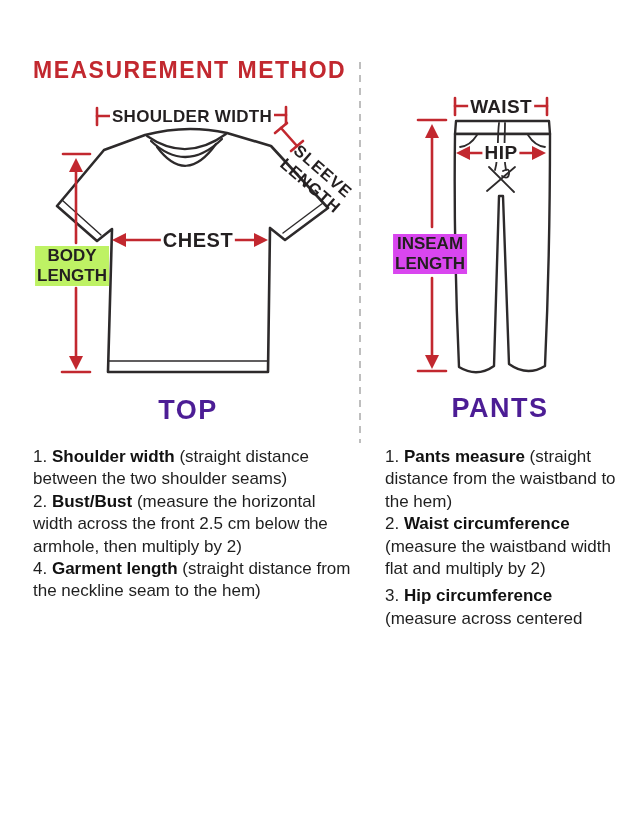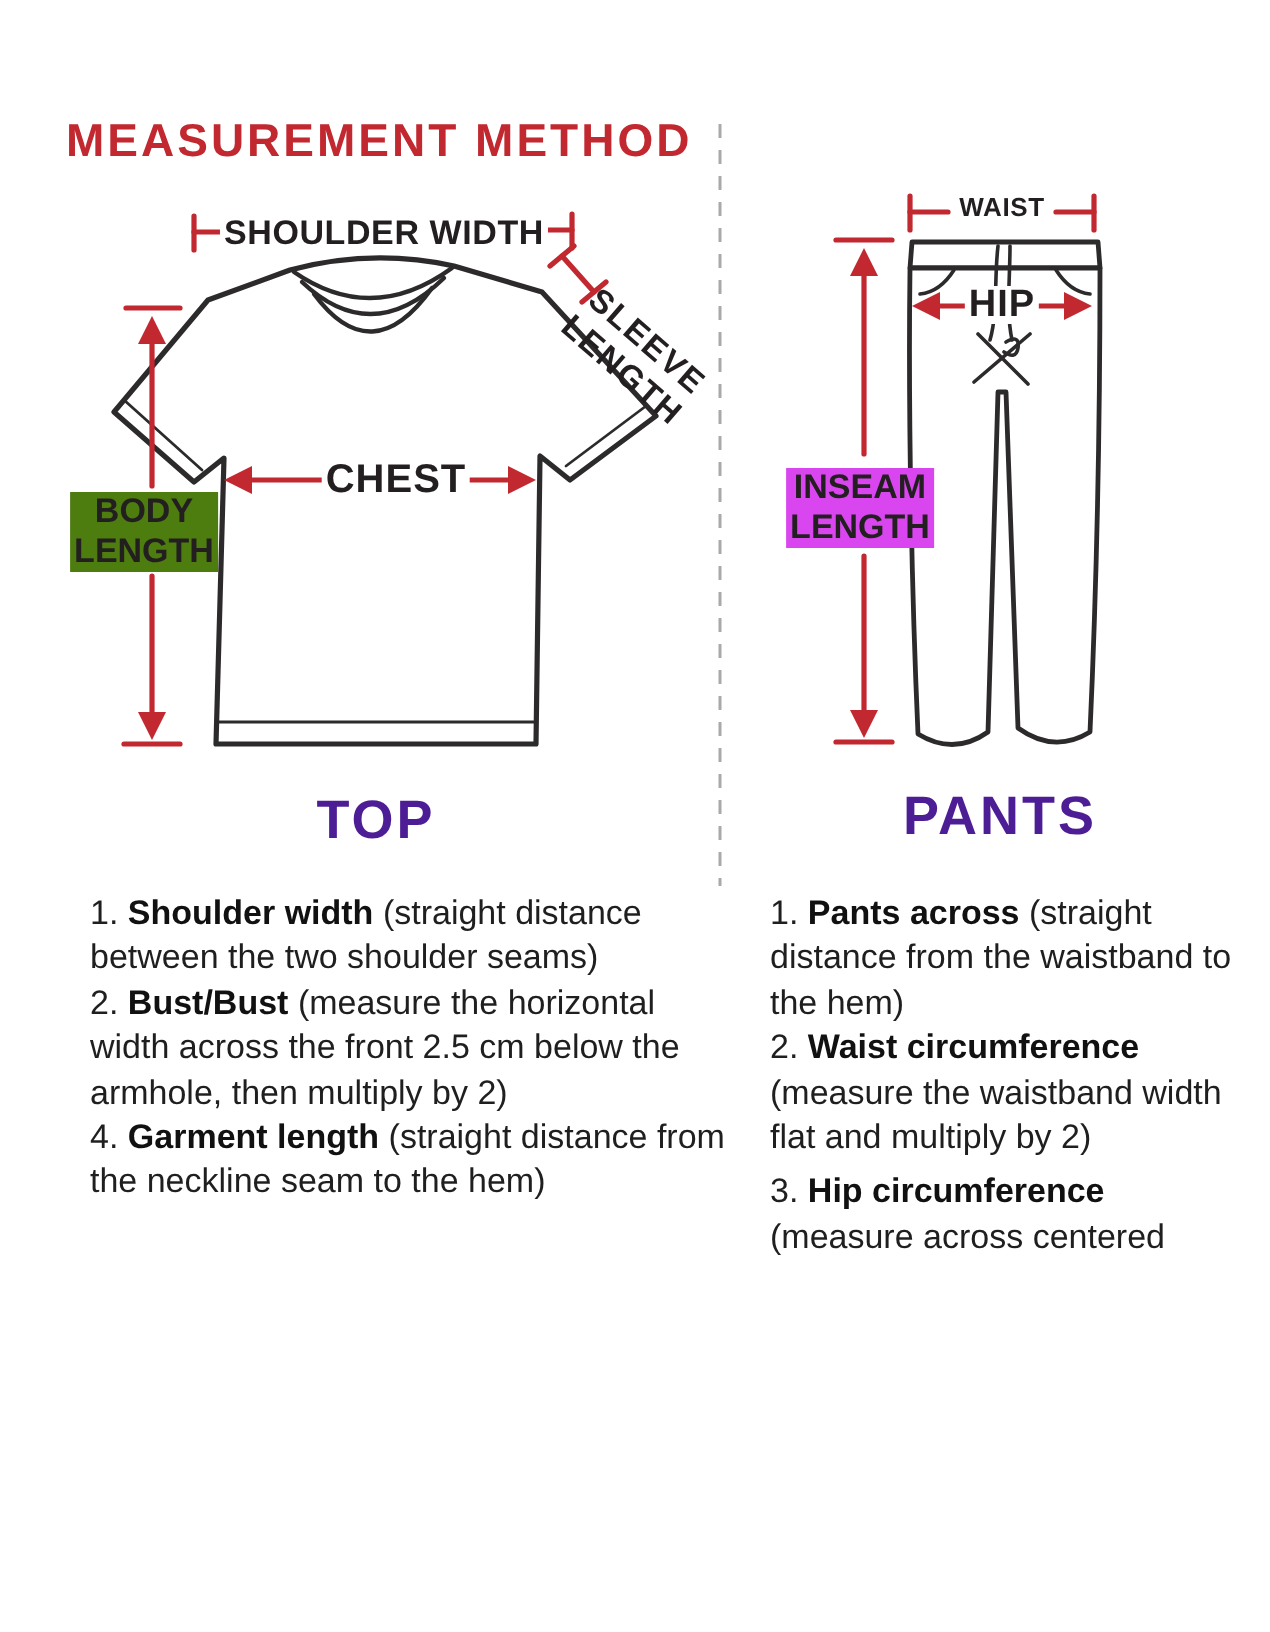--- a/index.html
+++ b/index.html
@@ -5,33 +5,33 @@
   html,body{margin:0;padding:0;background:#ffffff;}
   body{width:635px;height:816px;font-family:"Liberation Sans",sans-serif;}
   .page{position:relative;width:635px;height:628px;background:#fff;overflow:hidden;}
   .title{position:absolute;left:33px;top:57px;font-size:23px;font-weight:bold;
          letter-spacing:1.5px;color:#c2282f;white-space:nowrap;}
   svg.diagram{position:absolute;left:0;top:0;}
   .diag-label{position:absolute;font-weight:bold;color:#231f20;white-space:nowrap;
               transform:translateX(-50%);background:#fff;padding:0 2px;line-height:1;}
   .lbl-shoulder{left:192px;top:108px;font-size:17px;letter-spacing:.3px;}
   .lbl-chest{left:198px;top:230px;font-size:20px;letter-spacing:.5px;}
-  .lbl-body{left:72px;top:246px;font-size:17px;line-height:20px;text-align:center;background:#4d7c0f;}
-  .lbl-waist{left:501px;top:97px;font-size:13px;letter-spacing:.3px;}
+  .lbl-body{left:72px;top:246px;font-size:17px;line-height:20px;text-align:center;background:#bef264;}
+  .lbl-waist{left:501px;top:97px;font-size:19px;letter-spacing:.3px;}
   .lbl-hip{left:501px;top:143px;font-size:19px;letter-spacing:.5px;}
   .lbl-inseam{left:430px;top:234px;font-size:17px;line-height:20px;text-align:center;background:#d946ef;}
   .lbl-sleeve{position:absolute;left:299px;top:138px;font-weight:bold;color:#231f20;
               font-size:16.5px;line-height:19px;letter-spacing:1px;text-align:center;width:80px;
               transform:rotate(41deg);transform-origin:left top;}
   .caption{position:absolute;transform:translateX(-50%);font-size:27px;font-weight:bold;
            color:#4c1d95;letter-spacing:1.5px;white-space:nowrap;}
   .cap-top{left:188px;top:395px;}
   .cap-pants{left:500px;top:393px;}
   .col{position:absolute;top:446px;font-size:17px;line-height:22.4px;color:#1f1f1f;}
-  .col-left{left:33px;width:324px;margin-left:12px;}
+  .col-left{left:33px;width:324px;}
   .col-right{left:385px;width:242px;}
   .item{margin:0;}
   .item b{color:#111;}
   .col-left .item:nth-child(4){margin-top:5px;}
   .col-right .item:nth-child(3){margin-top:5px;}
 </style>
 </head>
 <body>
 
 <div class="page">
@@ -168,21 +168,21 @@
     <p class="item">
       <span>4.</span>
       <b>Garment length</b>
       <span>(straight distance from the neckline seam to the hem)</span>
     </p>
   </div>
 
   <div class="col col-right">
     <p class="item">
       <span>1.</span>
-      <b>Pants across</b>
+      <b>Pants measure</b>
       <span>(straight distance from the waistband to the hem)</span>
     </p>
     <p class="item">
       <span>2.</span>
       <b>Waist circumference</b>
       <span>(measure the waistband width flat and multiply by 2)</span>
     </p>
     <p class="item">
       <span>3.</span>
       <b>Hip circumference</b>

